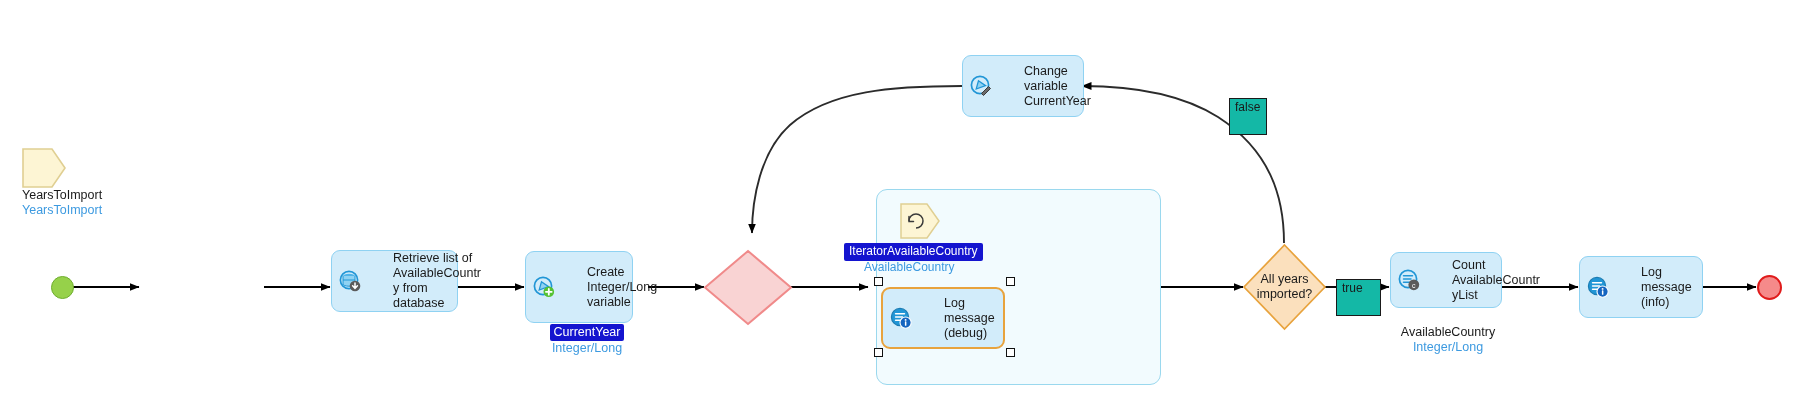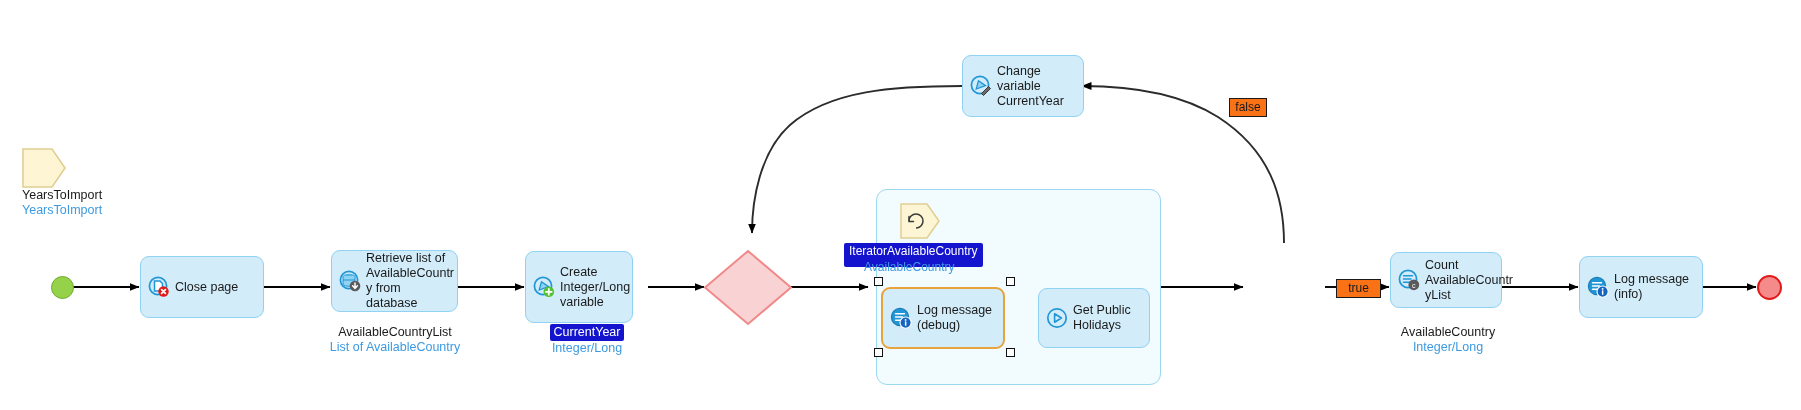--- a/index.html
+++ b/index.html
@@ -28,20 +28,21 @@
   .node {
     position: absolute;
     box-sizing: border-box;
     background: #d2ecfa;
     border: 1.6px solid #8fd2f2;
     border-radius: 9px;
     display: flex;
     align-items: center;
     justify-content: flex-start;
     padding: 4px 6px 4px 7px;
+    gap: 27px;
   }
   .node.selected {
     border: 2.4px solid #e8a33d;
   }
   .node .nlabel {
     font-size: 12.5px;
     color: #1a1a1a;
     line-height: 15px;
     white-space: pre-line;
     margin-left: 5px;
@@ -113,45 +114,44 @@
   .loopbox {
     position: absolute;
     box-sizing: border-box;
     background: #f2fbfe;
     border: 1.6px solid #9ad8ee;
     border-radius: 11px;
   }
   
   .edge-label {
     position: absolute;
-    background: #f97316;
+    background: #14b8a6;
     border: 1.1px solid #1a1a1a;
     font-size: 12px;
     line-height: 14px;
     color: #1a1a1a;
-    padding: 1px 5px 2px 5px;
-    box-sizing: border-box;
-    text-align: center;
+    padding: 1px 5px 20px 5px;
+    box-sizing: border-box;
   }
   
   .handle {
     position: absolute;
     width: 9px;
     height: 9px;
     background: #ffffff;
     border: 1.3px solid #111111;
     box-sizing: border-box;
   }
   .iterator-tag {
     position: absolute;
     background: #1414cf;
     color: #ffffff;
     font-size: 12px;
     line-height: 15px;
-    padding: 1px 5px 8px 5px;
+    padding: 1px 5px 2px 5px;
     border-radius: 2px;
     white-space: nowrap;
   }
   .iterator-type {
     position: absolute;
     color: #3d9ae0;
     font-size: 12px;
     line-height: 15px;
     white-space: nowrap;
   }
@@ -200,50 +200,35 @@
       <path d="M1,1 L30,1 L43,20 L30,39 L1,39 Z" fill="#fdf5d4" stroke="#e0cf92" stroke-width="1.6"></path>
     </svg>
   </div>
   <div class="caption" style="left:-35px; top:188px; width:180px; text-align:left; padding-left:57px;">
     <span class="vname">YearsToImport</span>
     <span class="vtype">YearsToImport</span>
   </div>
 
   <div class="terminator term-start" style="left:51px; top:276px; width:23px; height:23px;"></div>
 
-  <div class="node" style="left:140px; top:256px; width:124px; height:62px;">
-    <span class="nicon">
-      <svg width="22" height="22" viewBox="0 0 22 22">
-        <circle cx="10" cy="10" r="8.6" fill="none" stroke="#2196d6" stroke-width="1.7"></circle>
-        <path d="M6.5,5 L12,5 L14.5,7.6 L14.5,15 L6.5,15 Z" fill="#ffffff" stroke="#2196d6" stroke-width="1.5"></path>
-        <circle cx="15.5" cy="15.5" r="5.2" fill="#e01b1b"></circle>
-        <path d="M13.6,13.6 L17.4,17.4 M17.4,13.6 L13.6,17.4" stroke="#ffffff" stroke-width="1.7" stroke-linecap="round"></path>
-      </svg>
-    </span>
-    <span class="nlabel">Close page</span>
-  </div>
 
   <div class="node" style="left:331px; top:250px; width:127px; height:62px;">
     <span class="nicon">
       <svg width="22" height="22" viewBox="0 0 22 22">
         <circle cx="10" cy="10" r="8.6" fill="none" stroke="#2196d6" stroke-width="1.7"></circle>
         <ellipse cx="10" cy="6" rx="6" ry="2.2" fill="#4fb3e8"></ellipse>
         <path d="M4,6 L4,14 A6,2.2 0 0 0 16,14 L16,6" fill="#8fd2f2" stroke="#2196d6" stroke-width="1"></path>
         <line x1="4" y1="10" x2="16" y2="10" stroke="#2196d6" stroke-width="1"></line>
         <circle cx="16" cy="16" r="5.3" fill="#5b5b5b"></circle>
         <path d="M16,13 L16,18 M13.6,15.8 L16,18.4 L18.4,15.8" stroke="#ffffff" stroke-width="1.5" fill="none" stroke-linecap="round"></path>
       </svg>
     </span>
     <span class="nlabel">Retrieve list of
 AvailableCountr
 y from database</span>
-  </div>
-  <div class="caption" style="left:305px; top:325px; width:180px;">
-    <span class="vname">AvailableCountryList</span>
-    <span class="vtype">List of AvailableCountry</span>
   </div>
 
   <div class="node" style="left:525px; top:251px; width:108px; height:72px;">
     <span class="nicon">
       <svg width="22" height="22" viewBox="0 0 22 22">
         <circle cx="10" cy="10" r="8.6" fill="none" stroke="#2196d6" stroke-width="1.7"></circle>
         <path d="M5,12.5 L10,5.5 L15,12.5 Z" fill="#8fd2f2" stroke="#2196d6" stroke-width="1.3" transform="rotate(-20 10 10)"></path>
         <circle cx="15.8" cy="15.8" r="5.3" fill="#55c232"></circle>
         <path d="M15.8,12.9 L15.8,18.7 M12.9,15.8 L18.7,15.8" stroke="#ffffff" stroke-width="1.8" stroke-linecap="round"></path>
       </svg>
@@ -309,31 +294,28 @@
         </g>
         <circle cx="15.6" cy="15.6" r="5.6" fill="#1565c0" stroke="#ffffff" stroke-width="1.1"></circle>
         <circle cx="15.6" cy="12.9" r="0.95" fill="#ffffff"></circle>
         <rect x="14.9" y="14.3" width="1.5" height="4.5" rx="0.6" fill="#ffffff"></rect>
       </svg>
     </span>
     <span class="nlabel">Log message
 (debug)</span>
   </div>
 
-  <div class="node" style="left:1038px; top:288px; width:112px; height:60px;">
-    <span class="nicon">
-      <svg width="22" height="22" viewBox="0 0 22 22">
-        <circle cx="11" cy="11" r="9.2" fill="none" stroke="#2196d6" stroke-width="1.7"></circle>
-        <path d="M8.6,6.8 L15.4,11 L8.6,15.2 Z" fill="none" stroke="#2196d6" stroke-width="1.6" stroke-linejoin="round"></path>
-      </svg>
-    </span>
-    <span class="nlabel">Get Public
-Holidays</span>
-  </div>
-
+
+  <div class="diamond" style="left:1242px; top:243px;">
+    <svg width="85" height="88" viewBox="0 0 85 88">
+      <path d="M42.5,2 L83,44 L42.5,86 L2,44 Z" fill="#fbe0bd" stroke="#e8a33d" stroke-width="1.7"></path>
+    </svg>
+    <div class="dlabel" style="top:29px;">All years
+imported?</div>
+  </div>
 
   <div class="edge-label" style="left:1336px; top:279px; width:45px;">true</div>
 
   <div class="node" style="left:1390px; top:252px; width:112px; height:56px;">
     <span class="nicon">
       <svg width="22" height="22" viewBox="0 0 22 22">
         <circle cx="10" cy="10" r="8.6" fill="none" stroke="#2196d6" stroke-width="1.7"></circle>
         <g stroke="#2196d6" stroke-width="1.5" stroke-linecap="round">
           <line x1="5.5" y1="6.8" x2="14.5" y2="6.8"></line>
           <line x1="5.5" y1="10" x2="13" y2="10"></line>

